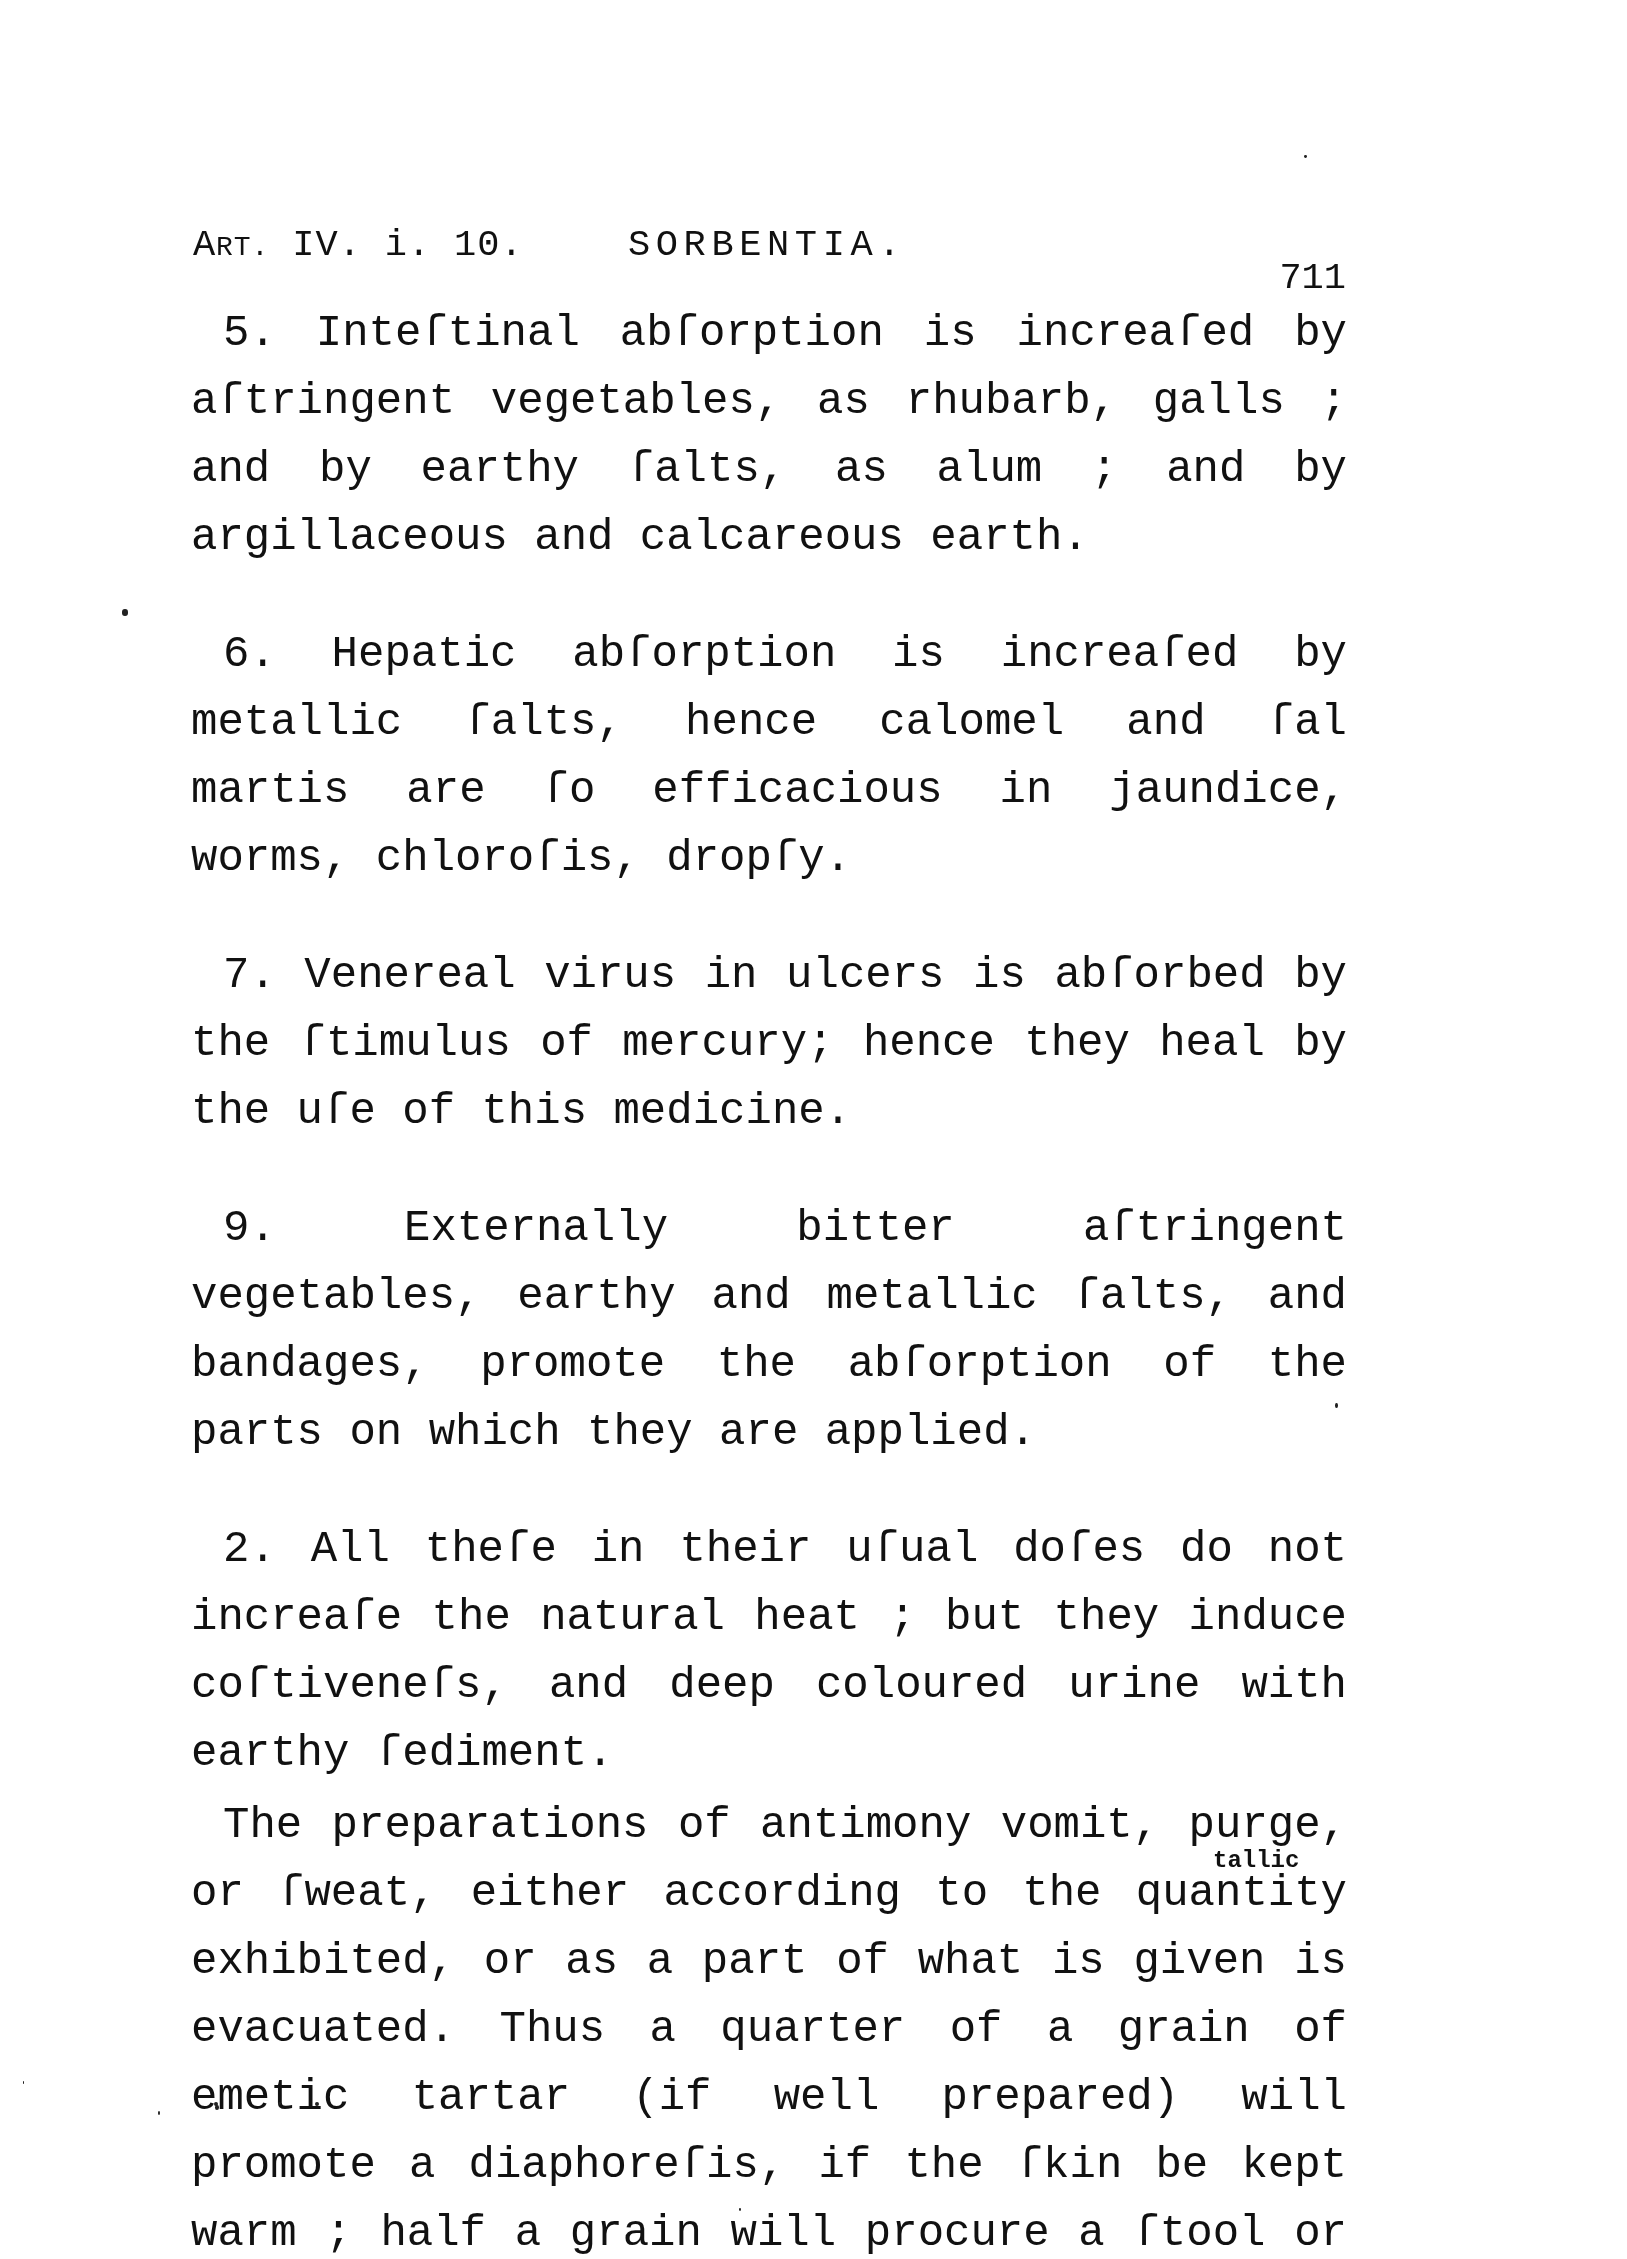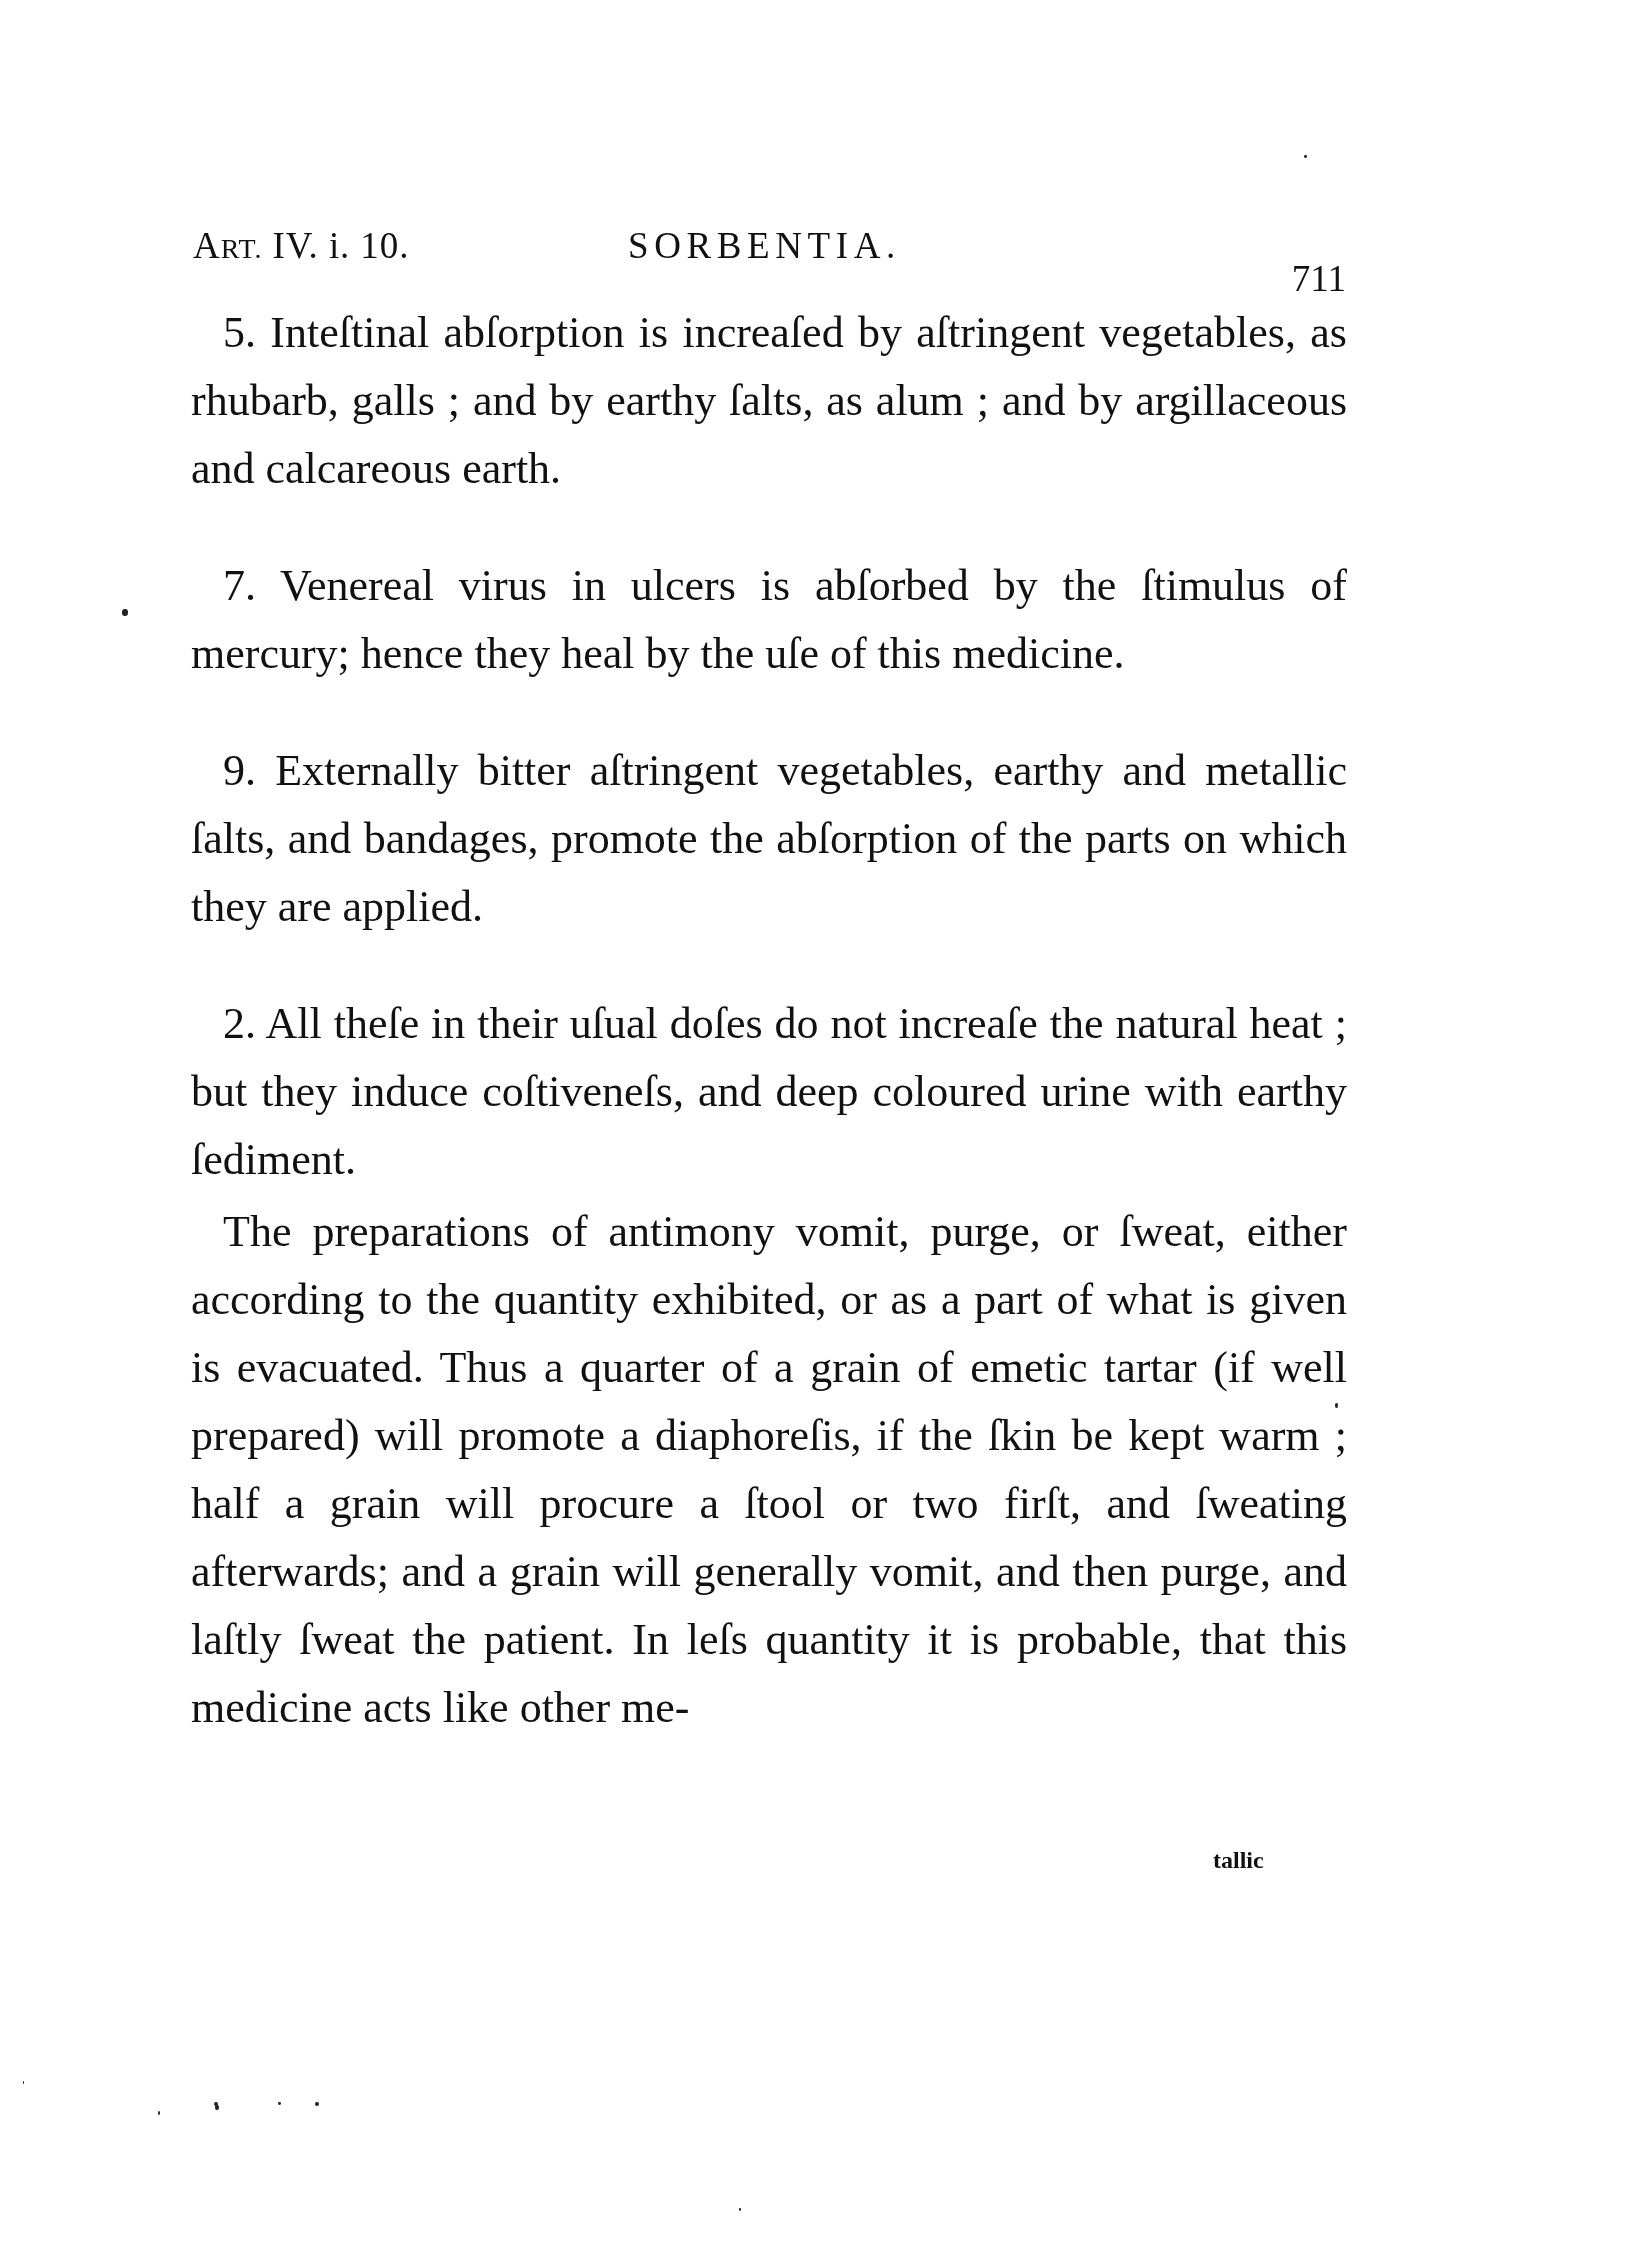--- a/index.html
+++ b/index.html
@@ -1,18 +1,18 @@
 <!DOCTYPE html>
 <html style="font-size:15px"><head>
   <meta charset="utf-8">
   <style>
     html, body { margin: 0; padding: 0; background: #ffffff; }
     body { width: 1627px; height: 2260px; position: relative; overflow: hidden;
            font-family: "Liberation Serif", "DejaVu Serif", serif; color: #111; }
-    .page { position: absolute; left: 0; top: 0; width: 1627px; height: 2260px; }
+    .page { position: absolute; left: 0; top: 0; width: 1627px; height: 2260px; font-family: Liberation Mono, monospace; }
     .running-head { position: absolute; top: 224px; left: 193px; width: 1153px; height: 49px;
                     font-size: 37px; }
     .rh-left { position: absolute; left: 0; top: 0; letter-spacing: 0.9px; }
     .rh-left .sc { font-size: 28px; }
     .rh-center { position: absolute; left: 435px; top: 0; letter-spacing: 5.6px; }
     .rh-right { position: absolute; right: 0; top: 0; margin-top: 33px; }
     .body-text { position: absolute; left: 191px; top: 299px; width: 1156px;
                  font-size: 44px; line-height: 68px; text-align: justify; }
     .para { margin: 0; text-indent: 32px; text-align: justify; text-align-last: left; }
     .para.spaced { margin-bottom: 49px; }
@@ -27,20 +27,21 @@
 <div class="page">
 
   <div class="running-head">
     <span class="rh-left"><span>A</span><span class="sc">RT.</span><span> IV. i. 10.</span></span>
     <span class="rh-center">SORBENTIA.</span>
     <span class="rh-right">711</span>
   </div>
 
   <div class="body-text">
     <p class="para spaced">5. Inteſtinal abſorption is increaſed by aſtringent vegetables, as rhubarb, galls ; and by earthy ſalts, as alum ; and by argillaceous and calcareous earth.</p>
+    <p class="para spaced">6. Hepatic abſorption is increaſed by metallic ſalts, hence calomel and ſal martis are ſo efficacious in jaundice, worms, chloroſis, dropſy.</p>
     <p class="para spaced">7. Venereal virus in ulcers is abſorbed by the ſtimulus of mercury; hence they heal by the uſe of this medicine.</p>
     <p class="para spaced">9. Externally bitter aſtringent vegetables, earthy and metallic ſalts, and bandages, promote the abſorption of the parts on which they are applied.</p>
     <p class="para tight">2. All theſe in their uſual doſes do not increaſe the natural heat ; but they induce coſtiveneſs, and deep coloured urine with earthy ſediment.</p>
     <p class="para last">The preparations of antimony vomit, purge, or ſweat, either according to the quantity exhibited, or as a part of what is given is evacuated. Thus a quarter of a grain of emetic tartar (if well prepared) will promote a diaphoreſis, if the ſkin be kept warm ; half a grain will procure a ſtool or two firſt, and ſweating afterwards; and a grain will generally vomit, and then purge, and laſtly ſweat the patient. In leſs quantity it is probable, that this medicine acts like other me-</p>
   </div>
 
   <div class="catchword">tallic</div>
 
   <div class="speck" style="left:122px;top:609px;width:5.6px;height:6.6px;"></div>
   <div class="speck" style="left:1304px;top:155px;width:2.8px;height:2.8px;"></div>

